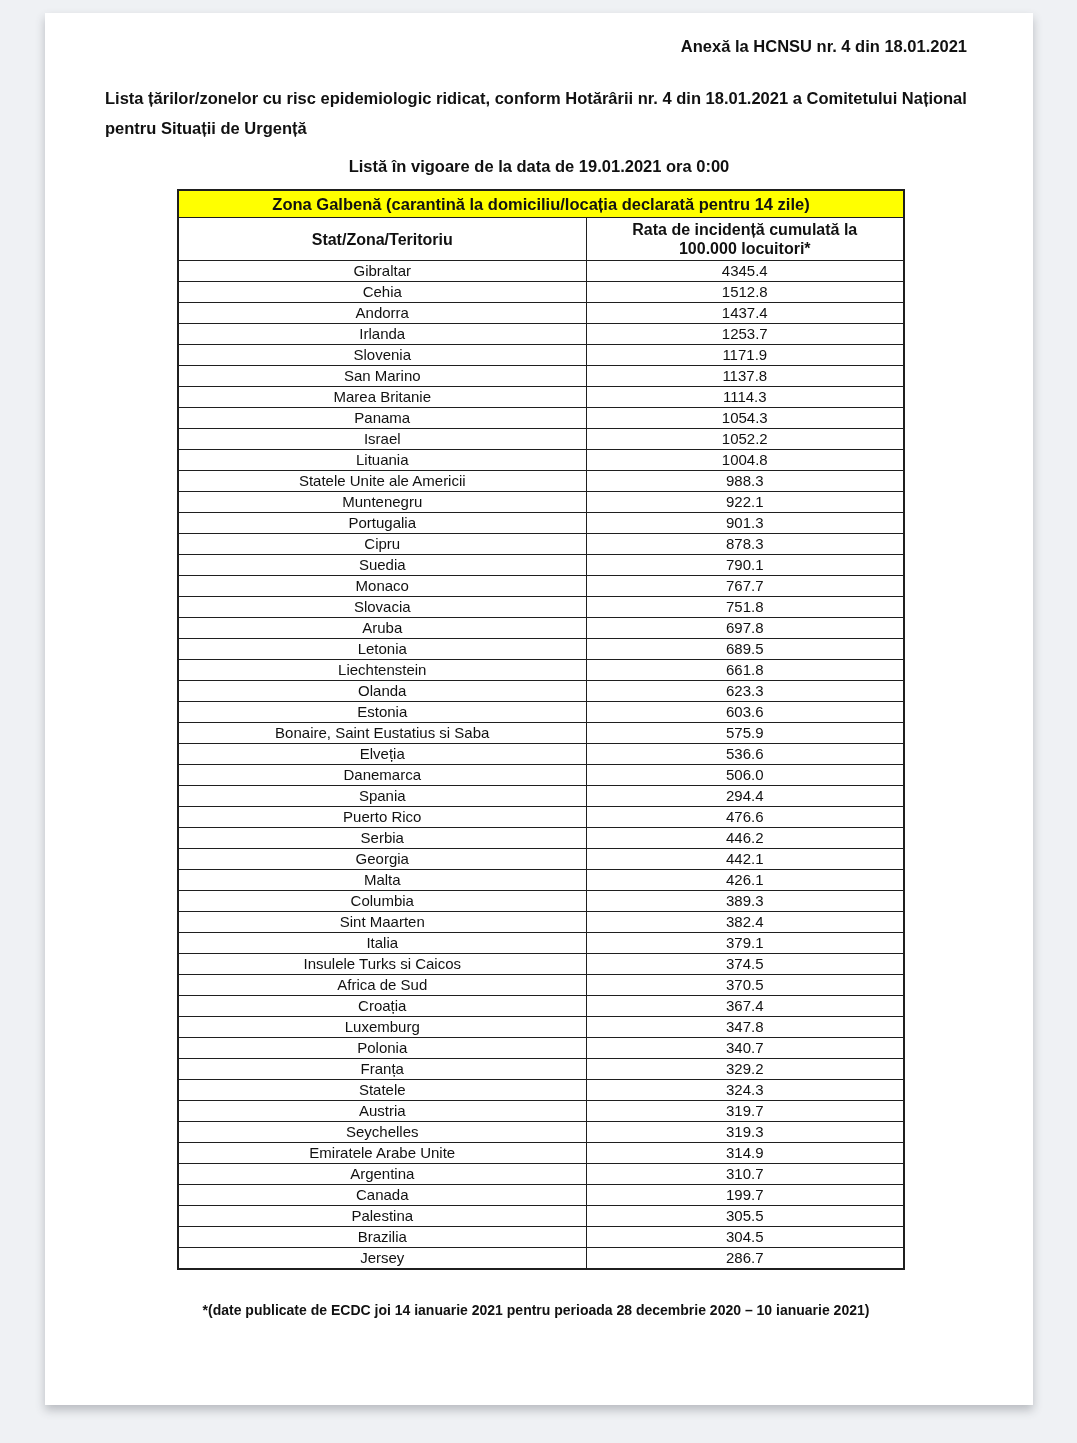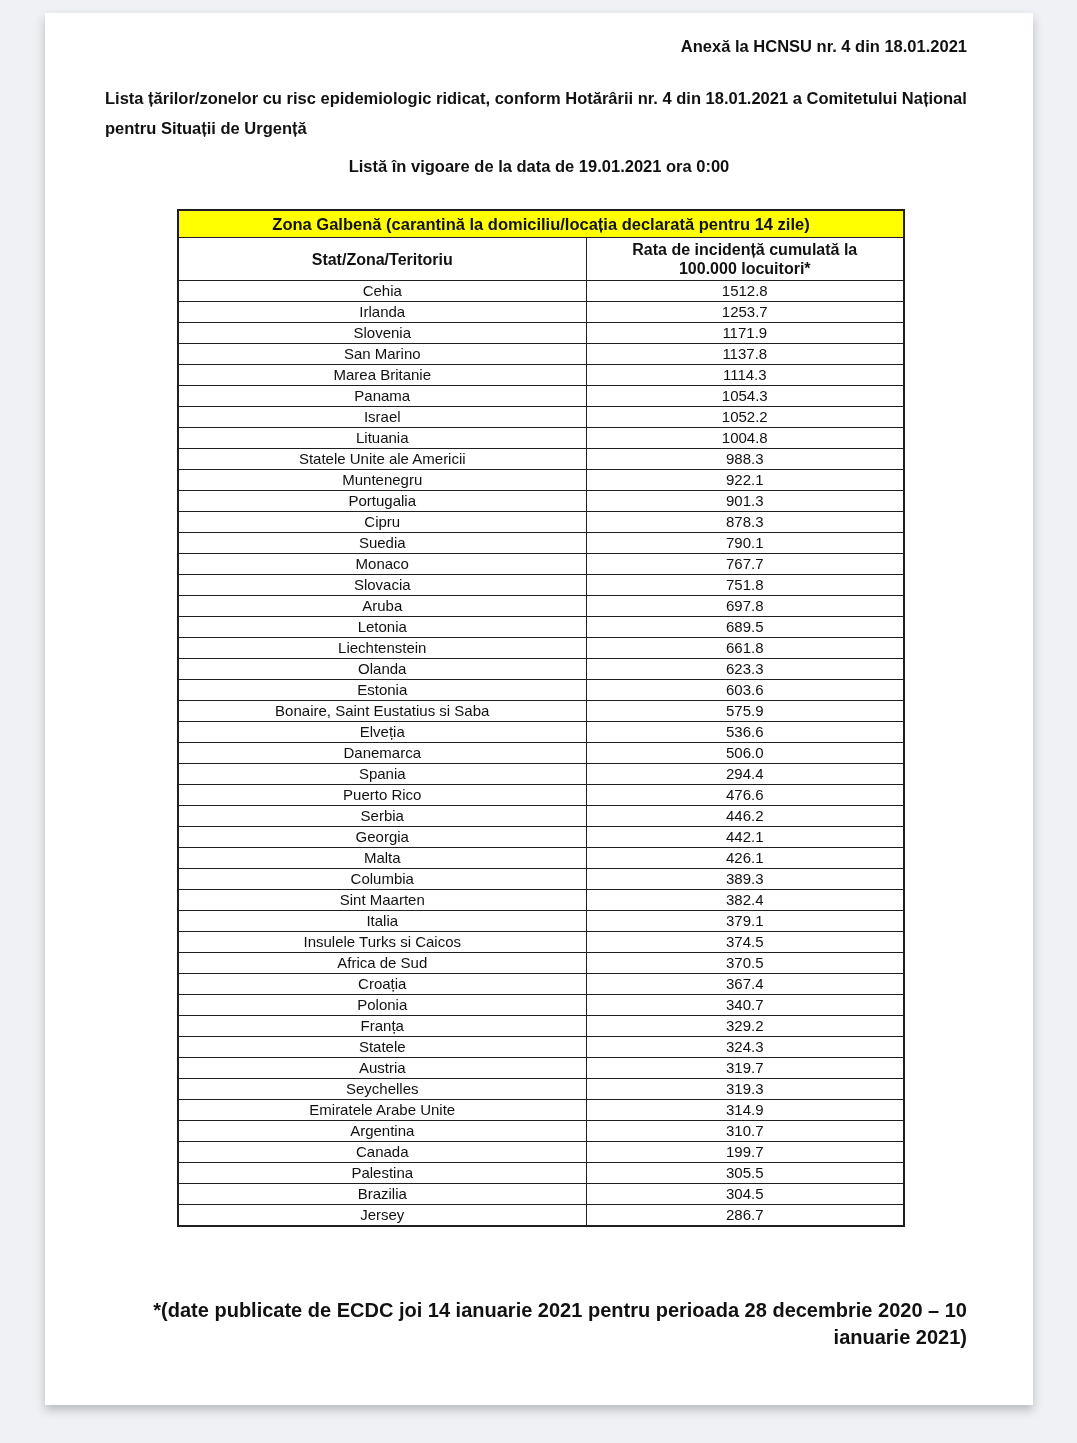--- a/index.html
+++ b/index.html
@@ -45,21 +45,21 @@
     top: 144px;
     left: 50%;
     transform: translateX(-50%);
     width: 868px;
     text-align: center;
     font-size: 16.5px;
     font-weight: bold;
   }
   table.risk-table {
     position: absolute;
-    top: 196px;
+    top: 176px;
     left: 132px;
     width: 726px;
     border-collapse: collapse;
     table-layout: fixed;
   }
   table.risk-table th,
   table.risk-table td {
     border: 1px solid #1f1f1f;
     text-align: center;
     vertical-align: middle;
@@ -87,24 +87,24 @@
     font-size: 15px;
     line-height: 18px;
     padding: 1px 4px;
     font-weight: normal;
   }
   .footnote {
     position: absolute;
     top: 1284px;
     left: 60px;
     width: 862px;
-    font-size: 20px;
+    font-size: 14px;
     font-weight: bold;
     line-height: 27px;
-    text-align: right;
+    text-align: center;
   }
 </style>
 </head>
 <body>
 
 <div class="page">
 
   <div class="annex-line">Anexă la HCNSU nr. 4 din 18.01.2021</div>
 
   <div class="doc-title">Lista țărilor/zonelor cu risc epidemiologic ridicat, conform Hotărârii nr. 4 din 18.01.2021 a Comitetului Național pentru Situații de Urgență</div>
@@ -120,24 +120,32 @@
       <tr>
         <th class="zone-header" colspan="2" style="background: rgb(255, 255, 0);">Zona Galbenă (carantină la domiciliu/locația declarată pentru 14 zile)</th>
       </tr>
       <tr>
         <th class="col-header">Stat/Zona/Teritoriu</th>
         <th class="col-header">Rata de incidență cumulată la 100.000 locuitori*</th>
       </tr>
     </thead>
     <tbody>
         <tr>
+          <td class="data-cell">Gibraltar</td>
+          <td class="data-cell">4345.4</td>
+        </tr>
+        <tr>
           <td class="data-cell">Cehia</td>
           <td class="data-cell">1512.8</td>
         </tr>
         <tr>
+          <td class="data-cell">Andorra</td>
+          <td class="data-cell">1437.4</td>
+        </tr>
+        <tr>
           <td class="data-cell">Irlanda</td>
           <td class="data-cell">1253.7</td>
         </tr>
         <tr>
           <td class="data-cell">Slovenia</td>
           <td class="data-cell">1171.9</td>
         </tr>
         <tr>
           <td class="data-cell">San Marino</td>
           <td class="data-cell">1137.8</td>
@@ -256,20 +264,24 @@
         </tr>
         <tr>
           <td class="data-cell">Africa de Sud</td>
           <td class="data-cell">370.5</td>
         </tr>
         <tr>
           <td class="data-cell">Croația</td>
           <td class="data-cell">367.4</td>
         </tr>
         <tr>
+          <td class="data-cell">Luxemburg</td>
+          <td class="data-cell">347.8</td>
+        </tr>
+        <tr>
           <td class="data-cell">Polonia</td>
           <td class="data-cell">340.7</td>
         </tr>
         <tr>
           <td class="data-cell">Franța</td>
           <td class="data-cell">329.2</td>
         </tr>
         <tr>
           <td class="data-cell">Statele</td>
           <td class="data-cell">324.3</td>

